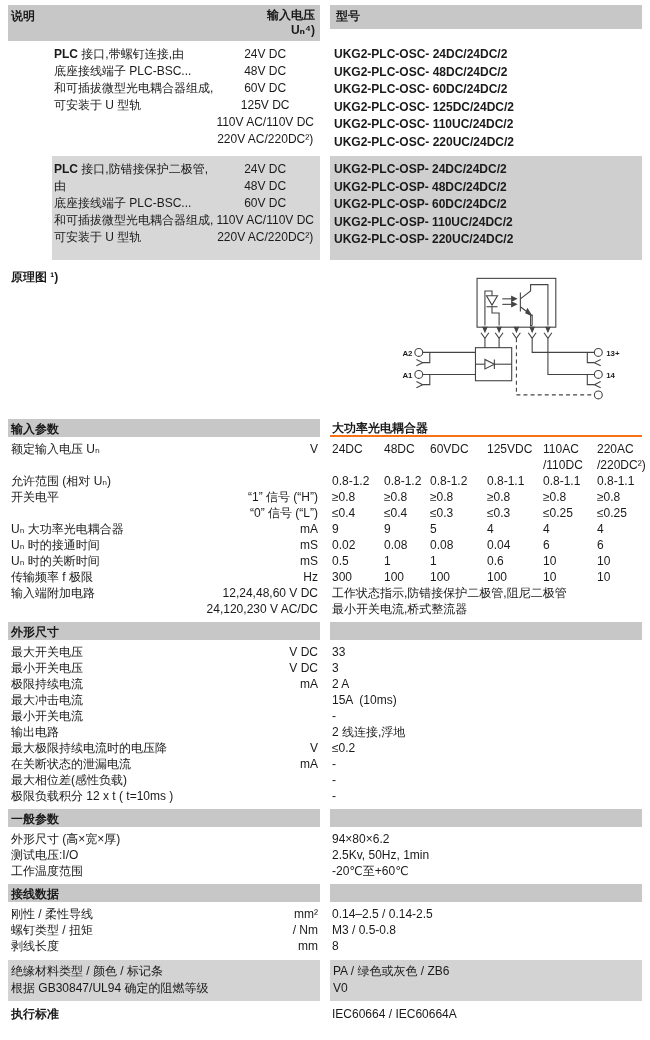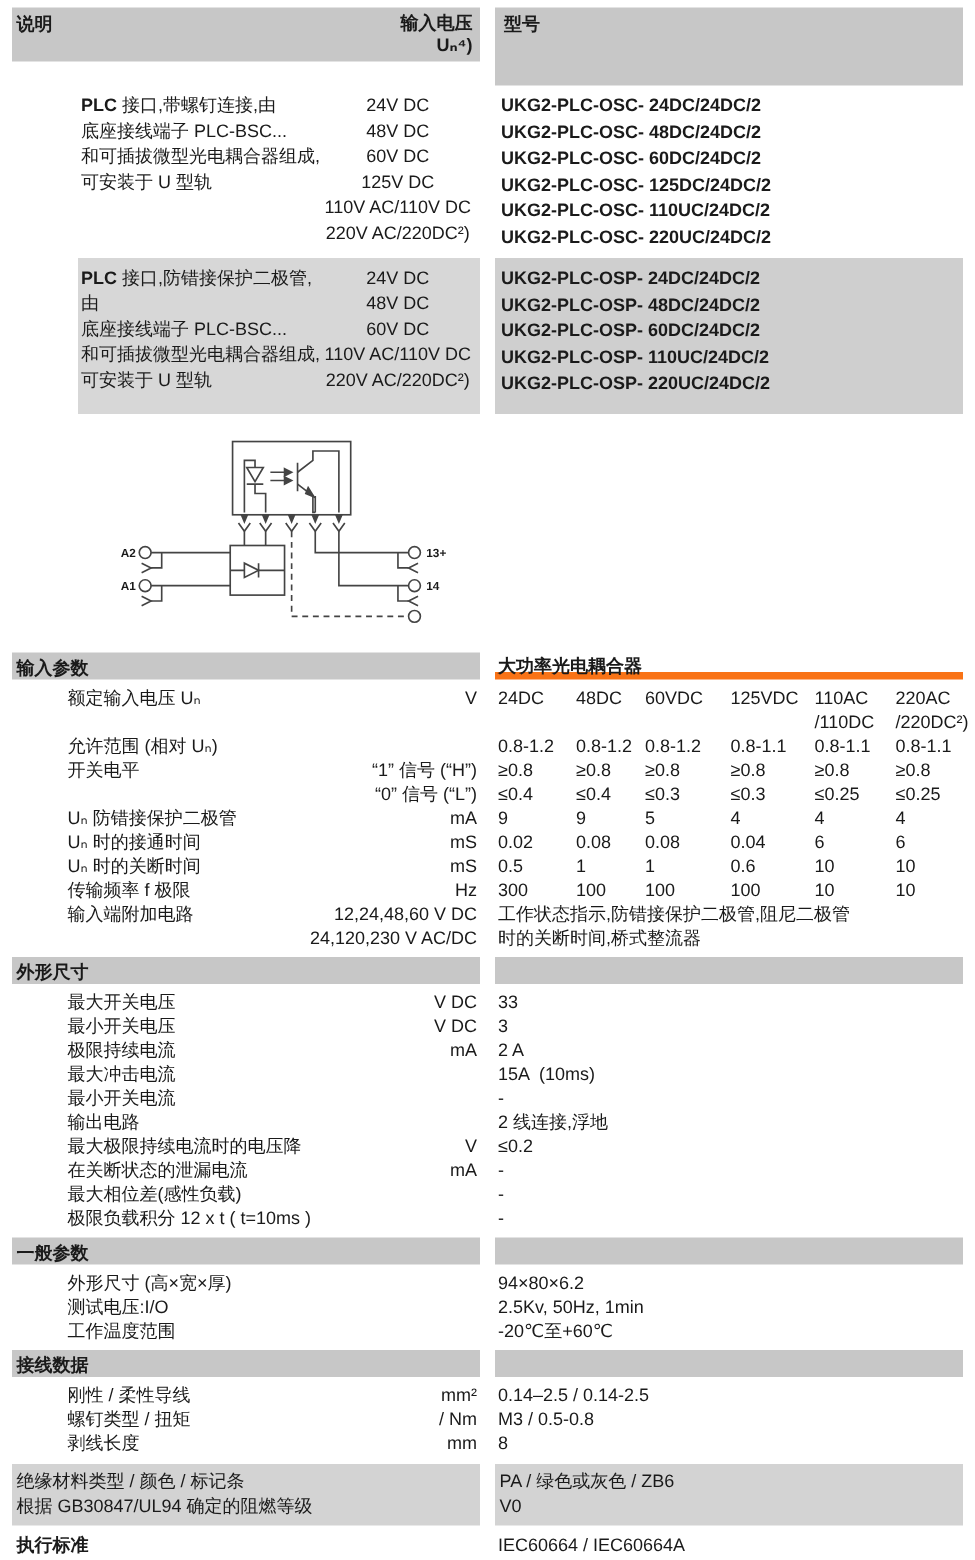--- a/index.html
+++ b/index.html
@@ -9,44 +9,44 @@
     font-family:"Liberation Sans","DejaVu Sans",sans-serif;
     font-size:12px; color:#1a1a1a;
   }
   .page { padding:5px 8px 0 8px; }
   .grid2 { display:grid; grid-template-columns:312px 1fr; column-gap:10px; }
   .bar { background:#c7c7c7; }
   .bold { font-weight:bold; }
 
   
   .hdr-left { display:flex; justify-content:space-between; padding:3px 5px 2px 3px; height:36px; }
-  .hdr-right { padding:3px 5px 2px 6px; height:52px; font-weight:bold; }
+  .hdr-right { padding:3px 5px 2px 6px; height:24px; font-weight:bold; }
   .hdr-volt { text-align:right; line-height:15px; }
 
   
   .pblock { padding:5px 4px 4px 2px;margin-left:44px; }
   .pblock .cols { display:flex; }
   .pblock .desc { flex:1; line-height:17px; }
   .pblock .volts { text-align:center; line-height:17px; padding-right:2px; }
   .models { line-height:17.5px; font-weight:bold; padding:5px 0 0 4px; }
   .shadeL { background:#d7d7d7; }
   .shadeR { background:#cfcfcf; }
 
   
   .schem-row { min-height:148px; margin-top:5px; }
   .schem-label { font-weight:bold; padding:4px 0 0 3px; }
 
   
   .sec { margin:5px 0 4px 0; }
   .sec .bar { font-weight:bold; padding:2px 5px 1px 3px; height:18px; }
-  .right-title { font-weight:bold; border-bottom:5px solid #f97316; padding:1px 0 2px 2px; height:18px; }
+  .right-title { font-weight:bold; border-bottom:2px solid #f97316; padding:1px 0 2px 2px; height:18px; }
 
   
   .prow { line-height:16px; }
-  .pleft { display:flex; justify-content:space-between; padding-left:3px;margin-left:34px; }
+  .pleft { display:flex; justify-content:space-between; padding-left:3px; }
   .plabel { white-space:nowrap; }
   .lq { text-align:right; white-space:nowrap; padding-right:2px; }
   .vals { display:grid; grid-template-columns:52px 46px 57px 56px 54px 1fr; }
   .vals span { white-space:pre-line; padding-left:2px; }
   .vtop { align-items:start; }
   .sval { white-space:pre-wrap; padding-left:2px; }
 
   
   .ins { margin-top:6px; }
   .ins .cell { background:#d3d3d3; padding:3px 4px 4px 3px; line-height:17px; }
@@ -121,20 +121,21 @@
     <div class="models shadeR" style="min-height:104px;">
       <div>UKG2-PLC-OSP- 24DC/24DC/2</div>
       <div>UKG2-PLC-OSP- 48DC/24DC/2</div>
       <div>UKG2-PLC-OSP- 60DC/24DC/2</div>
       <div>UKG2-PLC-OSP- 110UC/24DC/2</div>
       <div>UKG2-PLC-OSP- 220UC/24DC/2</div>
     </div>
   </div>
 
   <div class="grid2 schem-row">
+    <div class="schem-label">原理图 ¹)</div>
     <div>
       <svg width="252" height="144" viewBox="0 0 320 162" style="margin-left:62px;margin-top:2px;">
         <g stroke="#444" stroke-width="1.4" fill="none">
 
           <rect x="108" y="4" width="100" height="62"></rect>
 
           <path d="M118,64 V20 H127 V26"></path>
           <path d="M136,64 V48 H127 V40"></path>
 
           <polygon points="120,26 134,26 127,38"></polygon>
@@ -259,21 +260,21 @@
       <span>≤0.4</span>
         <span>≤0.4</span>
         <span>≤0.3</span>
         <span>≤0.3</span>
         <span>≤0.25</span>
         <span>≤0.25</span>
     </div>
   </div>
   <div class="grid2 prow">
     <div class="pleft">
-        <span class="plabel">Uₙ 防错接保护二极管</span>
+        <span class="plabel">Uₙ 大功率光电耦合器</span>
         <span class="lq">mA</span>
       </div>
     <div class="vals">
       <span>9</span>
         <span>9</span>
         <span>5</span>
         <span>4</span>
         <span>4</span>
         <span>4</span>
     </div>
@@ -325,21 +326,21 @@
         <span class="plabel">输入端附加电路</span>
         <span class="lq">12,24,48,60 V DC</span>
       </div>
     <div class="sval">工作状态指示,防错接保护二极管,阻尼二极管</div>
   </div>
   <div class="grid2 prow">
     <div class="pleft">
         <span class="plabel"></span>
         <span class="lq">24,120,230 V AC/DC</span>
       </div>
-    <div class="sval">时的关断时间,桥式整流器</div>
+    <div class="sval">最小开关电流,桥式整流器</div>
   </div>
 
   <div class="grid2 sec">
     <div class="bar">外形尺寸</div>
     <div class="bar"></div>
   </div>
   <div class="grid2 prow">
       <div class="pleft">
         <span class="plabel">最大开关电压</span>
         <span class="lq">V DC</span>

